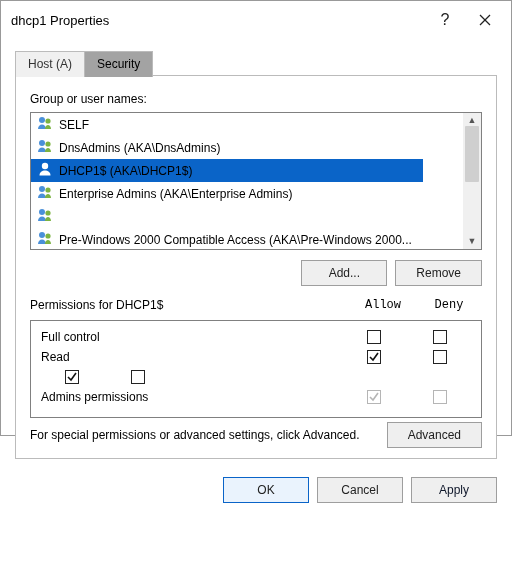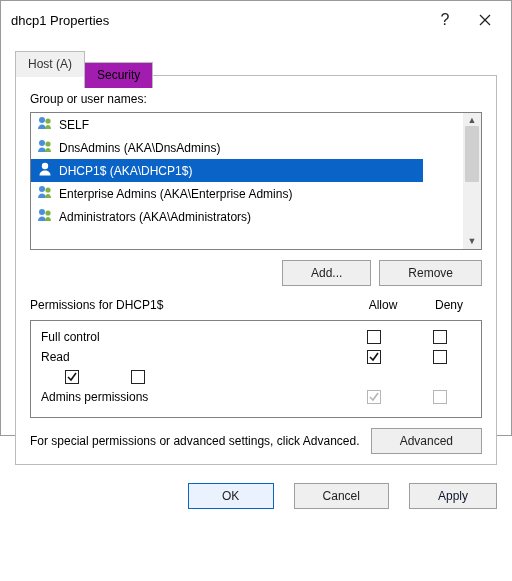--- a/index.html
+++ b/index.html
@@ -56,24 +56,24 @@
     border: 1px solid #bbb;
     border-bottom: none;
     background: #f0f0f0;
     font-size: 12px;
     color: #333;
     margin-right: -1px;
     position: relative;
     top: 2px;
   }
   .tab.active {
-    background: #a21caf;
+    background: #a3a3a3;
     color: #000;
     z-index: 2;
-    top: 13px;
+    top: 2px;
   }
   .tabpage {
     border: 1px solid #bbb;
     padding: 12px 14px 10px 14px;
     background: #fff;
     flex: 1;
     display: flex;
     flex-direction: column;
     margin-top: 0;
   }
@@ -114,21 +114,21 @@
     display: flex;
     align-items: center;
     gap: 6px;
     padding: 2px 6px;
     white-space: nowrap;
     overflow: hidden;
     text-overflow: ellipsis;
   }
   .row.sel {
     background: #0a64c8;
-    color: #ffffff;
+    color: #000000;
     text-align: center;
   }
   .icon-people {
     width: 16px; height: 16px; flex: 0 0 16px;
   }
   .icon-user {
     width: 16px; height: 16px; flex: 0 0 16px;
   }
   .row-text { overflow: hidden; text-overflow: ellipsis; }
   .btnrow {
@@ -136,39 +136,40 @@
     justify-content: flex-end;
     gap: 8px;
     margin: 10px 0 6px 0;
   }
   .btn {
     min-width: 86px;
     height: 26px;
     border: 1px solid #9e9e9e;
     background: #efefef;
     font: inherit;
-    padding: 0 28px;
+    padding: 0 20px;
     color: #222;
   }
   .btn.primary {
     border: 1.5px solid #0a64c8;
     background: #eaf3fd;
   }
   .btn.disabled {
     color: #0f172a;
   }
   .permhdr {
     display: flex;
     align-items: center;
     margin-top: 6px;
   }
   .permhdr .pname { flex: 1; }
   .permhdr .col {
     width: 66px;
     text-align: center;
+    font-family: Liberation Mono, monospace;
   }
   .permbox {
     border: 1px solid #808080;
     margin-top: 8px;
     padding: 6px 8px 10px 8px;
   }
   .permrow {
     display: flex;
     align-items: center;
     padding: 3px 0;
@@ -185,28 +186,28 @@
     border: 1px solid #222;
     display: inline-flex;
     align-items: center;
     justify-content: center;
   }
   .chk.dis { border-color: #b5b5b5; }
   .chk .mark { width: 10px; height: 10px; }
   .advrow {
     display: flex;
     align-items: center;
-    margin-top: 10px;
+    margin-top: 4px;
     gap: 2px;
   }
   .advrow .txt { flex: 1; line-height: 1.35; }
   .dlgbtns {
     display: flex;
     justify-content: flex-end;
-    gap: 20px;
+    gap: 8px;
     padding: 10px 14px 12px 14px;
   }
 </style>
 </head>
 <body>
 
 <div class="window">
   <div class="titlebar">
     <div class="title">dhcp1 Properties</div>
     <div class="tbtn">
@@ -268,21 +269,29 @@
   </svg></span>
               <span class="row-text">Enterprise Admins (AKA\Enterprise Admins)</span>
             </div>
             <div class="row">
               <span><svg class="icon-people" viewBox="0 0 16 16">
     <circle cx="5" cy="5" r="3" fill="#4a90d9"></circle>
     <path d="M1 14c0-3 2-4.5 4-4.5s4 1.5 4 4.5z" fill="#4a90d9"></path>
     <circle cx="11" cy="6" r="2.6" fill="#7cb342"></circle>
     <path d="M8 14c0-2.6 1.6-4 3-4s3 1.4 3 4z" fill="#7cb342"></path>
   </svg></span>
-              <span class="row-text">Administrators (AKA\Administrators)</span>
+            </div>
+            <div class="row">
+              <span><svg class="icon-people" viewBox="0 0 16 16">
+    <circle cx="5" cy="5" r="3" fill="#4a90d9"></circle>
+    <path d="M1 14c0-3 2-4.5 4-4.5s4 1.5 4 4.5z" fill="#4a90d9"></path>
+    <circle cx="11" cy="6" r="2.6" fill="#7cb342"></circle>
+    <path d="M8 14c0-2.6 1.6-4 3-4s3 1.4 3 4z" fill="#7cb342"></path>
+  </svg></span>
+              <span class="row-text">Pre-Windows 2000 Compatible Access (AKA\Pre-Windows 2000...</span>
             </div>
           </div>
         <div class="vscroll">
           <div class="arrow">▲</div>
           <div class="thumb"></div>
           <div class="spacer"></div>
           <div class="arrow">▼</div>
         </div>
       </div>
 

